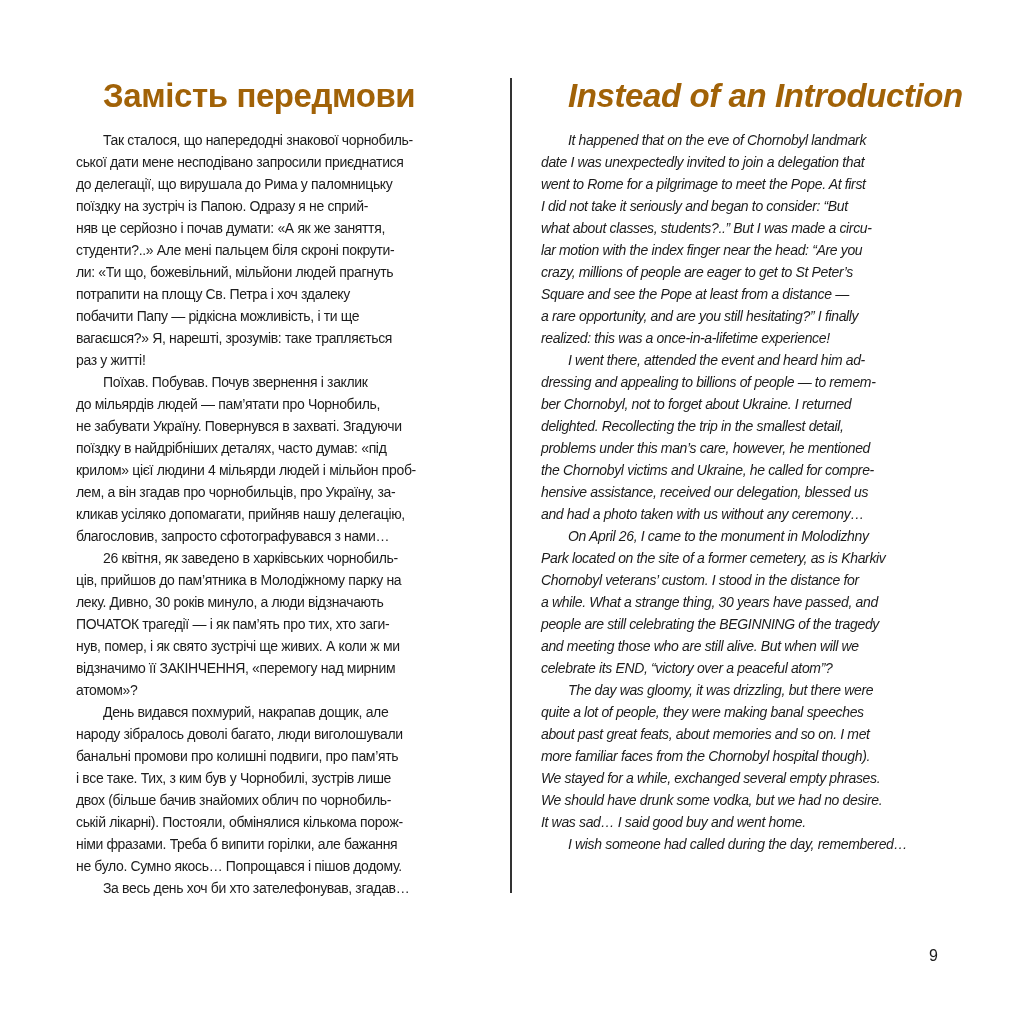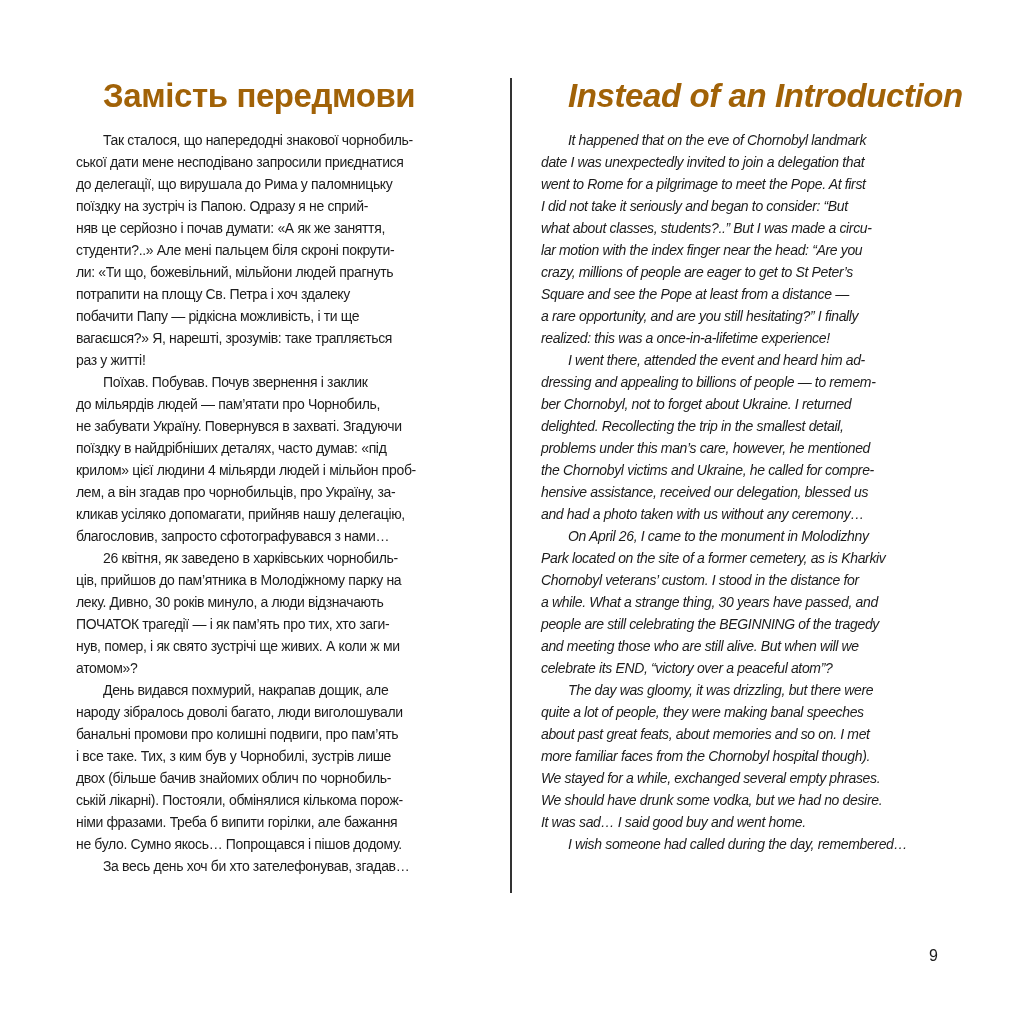--- a/index.html
+++ b/index.html
@@ -89,20 +89,21 @@
           <div class="line">лем, а він згадав про чорнобильців, про Україну, за-</div>
           <div class="line">кликав усіляко допомагати, прийняв нашу делегацію,</div>
           <div class="line">благословив, запросто сфотографувався з нами…</div>
         </div>
         <div class="para">
           <div class="line first">26 квітня, як заведено в харківських чорнобиль-</div>
           <div class="line">ців, прийшов до пам’ятника в Молодіжному парку на</div>
           <div class="line">леку. Дивно, 30 років минуло, а люди відзначають</div>
           <div class="line">ПОЧАТОК трагедії — і як пам’ять про тих, хто заги-</div>
           <div class="line">нув, помер, і як свято зустрічі ще живих. А коли ж ми</div>
+          <div class="line">відзначимо її ЗАКІНЧЕННЯ, «перемогу над мирним</div>
           <div class="line">атомом»?</div>
         </div>
         <div class="para">
           <div class="line first">День видався похмурий, накрапав дощик, але</div>
           <div class="line">народу зібралось доволі багато, люди виголошували</div>
           <div class="line">банальні промови про колишні подвиги, про пам’ять</div>
           <div class="line">і все таке. Тих, з ким був у Чорнобилі, зустрів лише</div>
           <div class="line">двох (більше бачив знайомих облич по чорнобиль-</div>
           <div class="line">ській лікарні). Постояли, обмінялися кількома порож-</div>
           <div class="line">німи фразами. Треба б випити горілки, але бажання</div>

